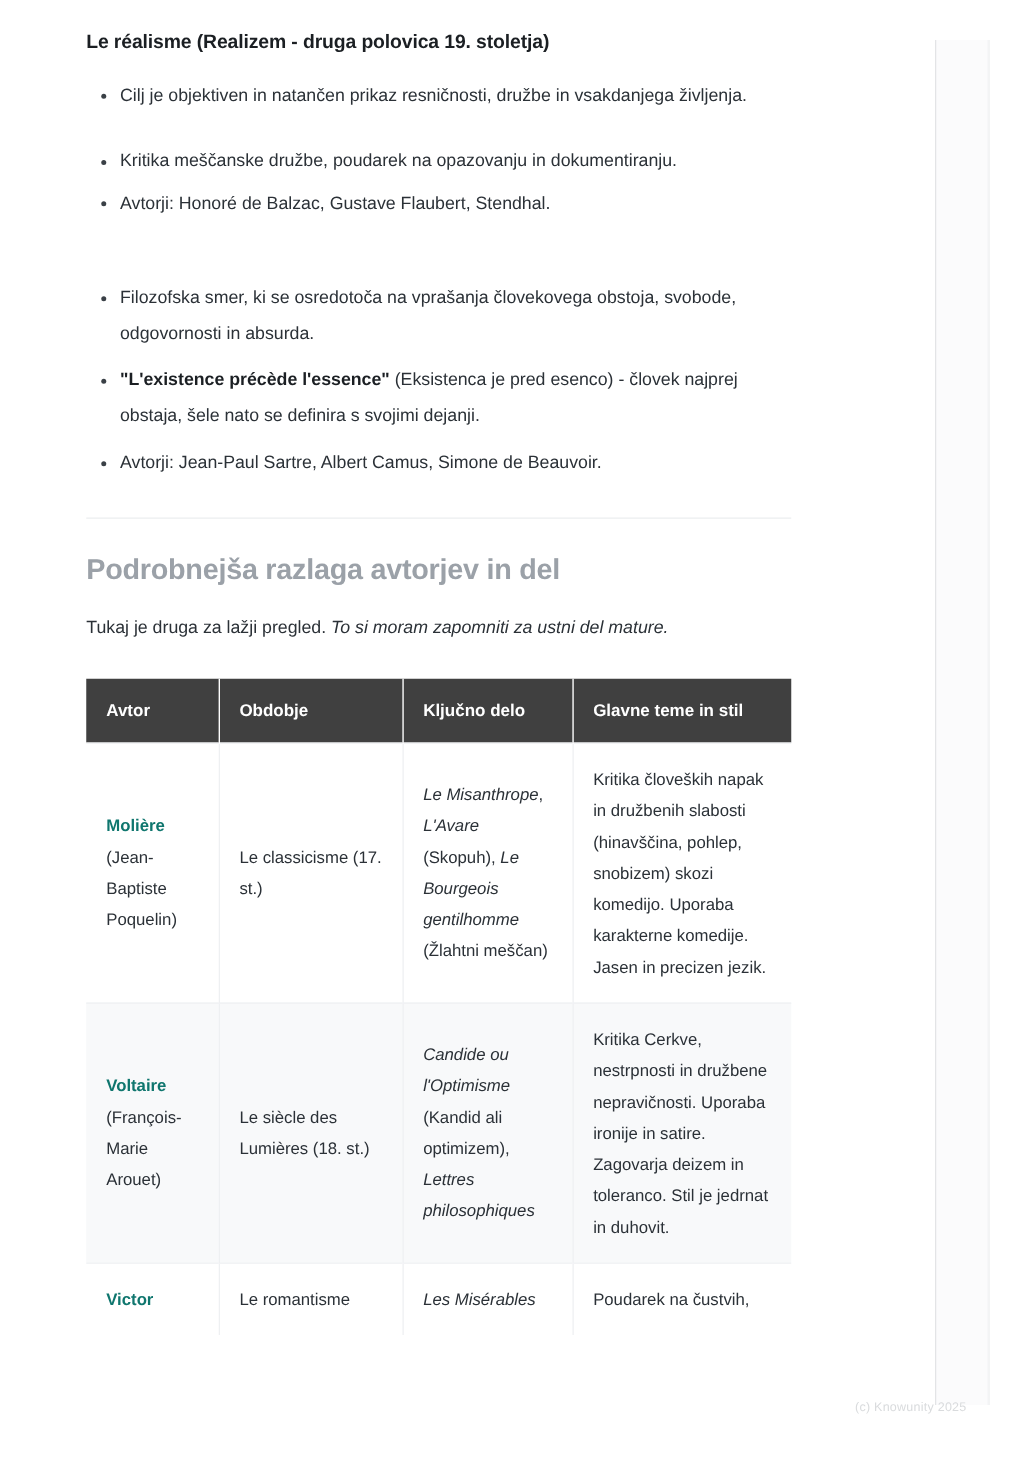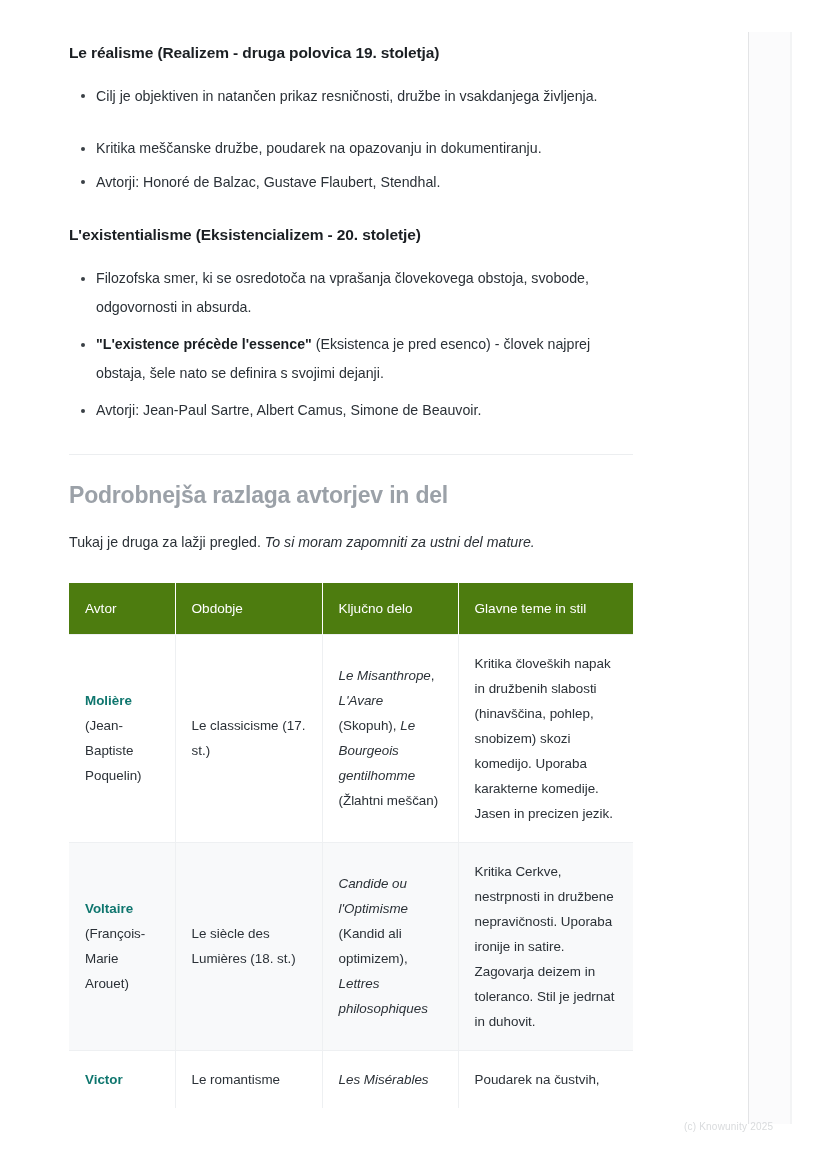--- a/index.html
+++ b/index.html
@@ -115,24 +115,24 @@
   p.intro i { font-style: italic; }
 
   
   table.авtab {
     border-collapse: collapse;
     table-layout: fixed;
     width: 564px;
     font-size: 13.4px;
   }
   table.авtab th {
-    background: #4d7c0f;
+    background: #404040;
     color: #ffffff;
     font-size: 13.6px;
-    font-weight: normal;
+    font-weight: bold;
     text-align: left;
     padding: 18px 16px 18px 16px;
     border-right: 1.5px solid #ffffff;
     vertical-align: middle;
     box-sizing: border-box;
   }
   table.авtab th:last-child { border-right: none; }
 
   table.авtab td {
     padding: 16px 16px;
@@ -178,32 +178,31 @@
   }
 </style>
 </head>
 <body>
 
 <div id="right-gutter"></div>
 <div id="right-gutter-edge"></div>
 
 <div id="doc">
 
-  <div class="content-col" style="padding-top:43px;">
+  <div class="content-col" style="padding-top:24px;">
     <h3 class="sec-head">Le réalisme (Realizem - druga polovica 19. stoletja)</h3>
 
     <ul class="bullets" style="margin-top:18px;">
       <li><span>Cilj je objektiven in natančen prikaz resničnosti, družbe in vsakdanjega življenja.</span></li>
       <li style="margin-top:24px;"><span>Kritika meščanske družbe, poudarek na opazovanju in dokumentiranju.</span></li>
       <li style="margin-top:5px;"><span>Avtorji: Honoré de Balzac, Gustave Flaubert, Stendhal.</span></li>
     </ul>
   </div>
 
   <div class="content-col" style="padding-top:29px;">
-    <h3 class="sec-head">L'existentialisme (Eksistencializem - 20. stoletje)</h3>
 
     <ul class="bullets" style="margin-top:18px;">
       <li><span>Filozofska smer, ki se osredotoča na vprašanja človekovega obstoja, svobode, odgovornosti in absurda.</span></li>
       <li style="margin-top:9px;"><b>"L'existence précède l'essence"</b><span> (Eksistenca je pred esenco) - človek najprej obstaja, šele nato se definira s svojimi dejanji.</span></li>
       <li style="margin-top:9px;"><span>Avtorji: Jean-Paul Sartre, Albert Camus, Simone de Beauvoir.</span></li>
     </ul>
   </div>
 
   <div class="content-col" style="padding-top:29px;">
     <hr class="rule">

